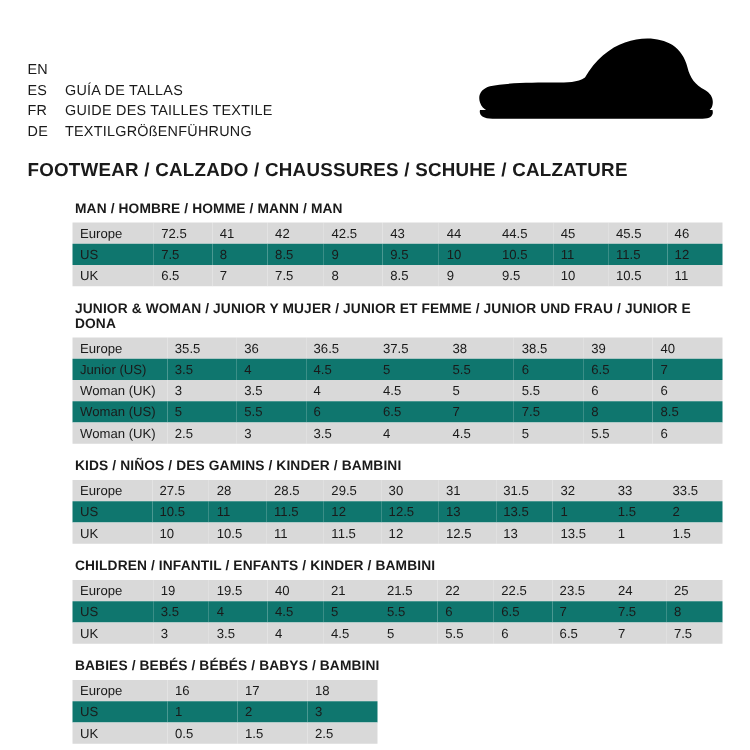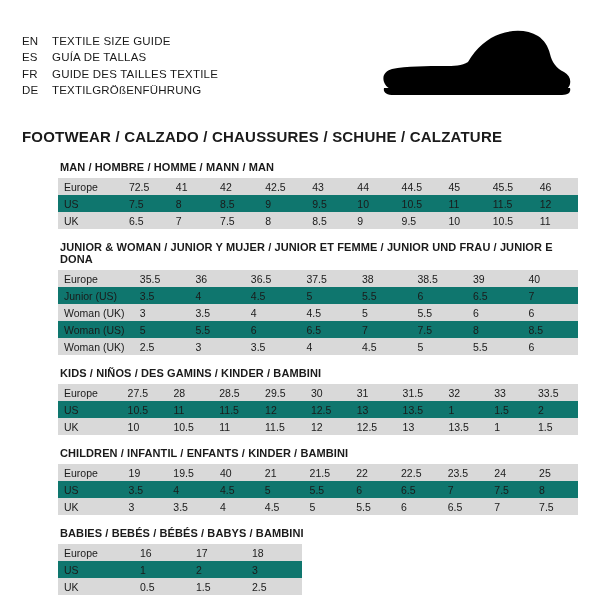--- a/index.html
+++ b/index.html
@@ -18,21 +18,21 @@
     position: relative;
     width: 600px;
     height: 600px;
     box-sizing: border-box;
     padding: 16px 22px 0 22px;
   }
 
   
   .header {
     display: flex;
-    align-items: center;
+    align-items: flex-end;
     justify-content: space-between;
   }
   .lang-block {
     display: flex;
     flex-direction: column;
     gap: 1px;
     padding-top: 2px;
   }
   .lang-row {
     display: flex;
@@ -108,21 +108,20 @@
 </style>
 </head>
 <body>
 
 <div class="page">
 
   <div class="header">
     <div class="lang-block">
       <div class="lang-row">
         <span class="lang-code">EN</span>
-        <span class="lang-text">TEXTILE SIZE GUIDE</span>
       </div>
       <div class="lang-row">
         <span class="lang-code">ES</span>
         <span class="lang-text">GUÍA DE TALLAS</span>
       </div>
       <div class="lang-row">
         <span class="lang-code">FR</span>
         <span class="lang-text">GUIDE DES TAILLES TEXTILE</span>
       </div>
       <div class="lang-row">

